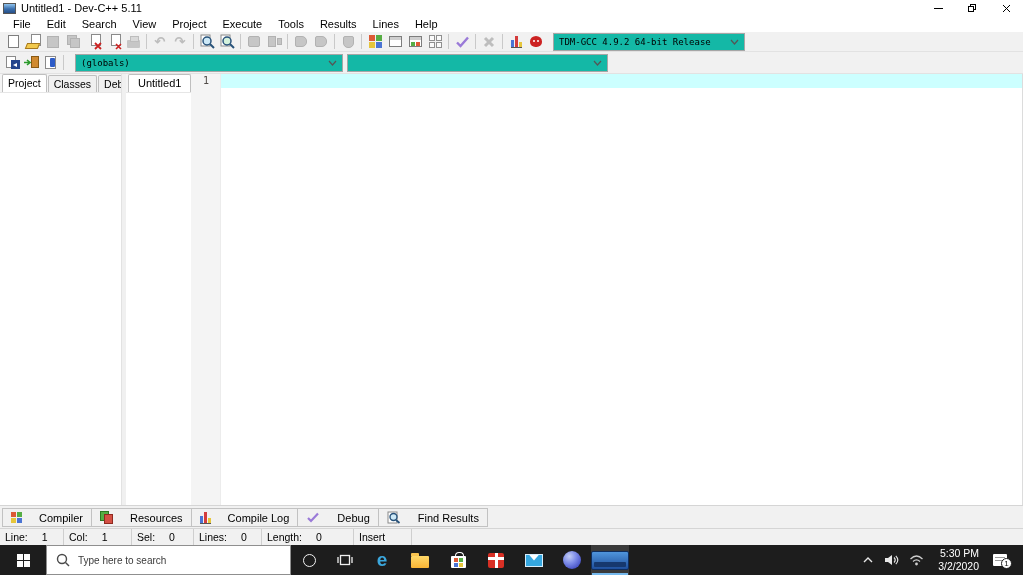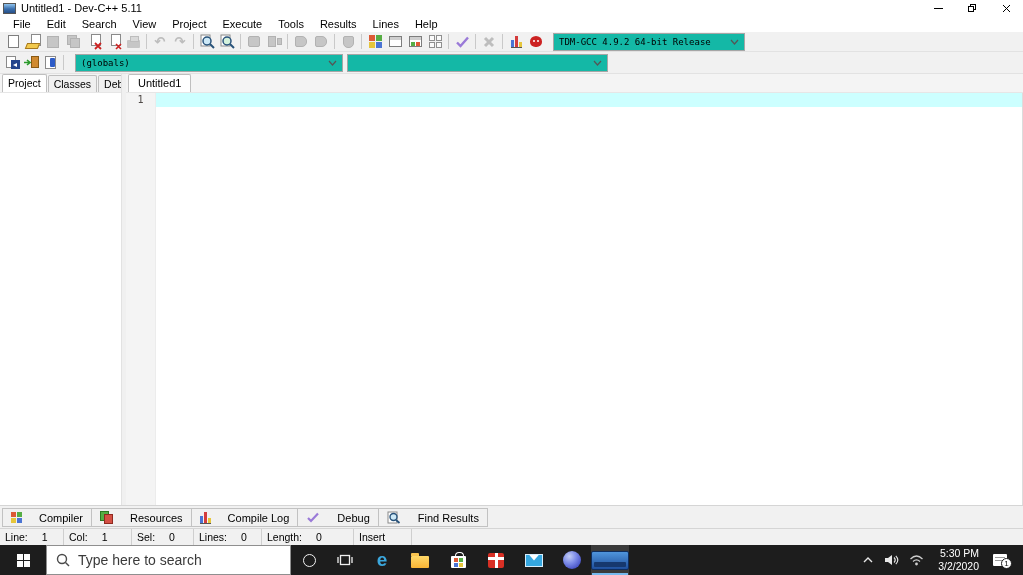--- a/index.html
+++ b/index.html
@@ -70,21 +70,21 @@
   .member-combo{width:261px;margin-left:4px}
 
   
   .main{flex:1;display:flex;background:#fff;min-height:0}
   .sidebar{width:121px;display:flex;flex-direction:column;flex:none}
   .side-tabs{height:19px;display:flex;align-items:flex-end;background:#f4f4f4;padding-left:2px;border-bottom:1px solid #e6e6e6;flex:none}
   .stab{font-size:10.5px;padding:2px 5px;background:#f0f0f0;border:1px solid #bfbfbf;border-bottom:none;border-radius:2px 2px 0 0;margin-right:1px;white-space:nowrap}
   .stab.active{background:#fff;padding-bottom:3px}
   .side-panel{flex:1;background:#fff}
   .splitter{width:5px;background:#f0f0f0;flex:none;border-left:1px solid #e2e2e2}
-  .editor-col{flex:1;display:flex;flex-direction:column;min-width:0}
+  .editor-col{flex:1;display:flex;min-width:0}
   .editor-tabs{height:19px;background:#f4f4f4;display:flex;align-items:flex-end;padding-left:2px;border-bottom:1px solid #e6e6e6;flex:none}
   .etab{font-size:11px;padding:2px 9px 3px;background:#fff;border:1px solid #bfbfbf;border-bottom:none;border-radius:2px 2px 0 0;white-space:nowrap}
   .editor-body{flex:1;display:flex;min-height:0;border-right:1px solid #dcdcdc}
   .gutter{width:30px;background:#f4f4f4;border-right:1px solid #ececec;flex:none;font-family:"DejaVu Sans Mono",monospace;font-size:10px;color:#4f4a47;text-align:center;padding-top:1px}
   .code{flex:1;background:#fff;min-width:0}
   .current-line{height:14px;background:#ccffff}
 
   
   .report-tabs{height:23px;background:#f1f1f1;border-top:1px solid #d5d5d5;display:flex;align-items:center;padding:2px 0 1px 2px;flex:none}
   .rtab{height:19px;display:flex;align-items:center;gap:17px;font-size:11px;padding:0 8px;border:1px solid #c2c2c2;background:#f1f1f1;margin-left:-1px;white-space:nowrap}
@@ -99,21 +99,21 @@
   .sb-seg .val{margin-left:14px}
   .w1{width:64px}.w2{width:68px}.w3{width:62px}.w4{width:68px}.w5{width:92px}.w6{width:58px}
   .sb-rest{flex:1}
 
   
   .taskbar{height:30px;background:#1d1d1d;display:flex;align-items:stretch;flex:none;color:#fff}
   .tb-start{width:46px;display:flex;align-items:center;justify-content:center;flex:none}
   .win-logo{display:grid;grid-template-columns:6px 6px;grid-template-rows:6px 6px;gap:1px}
   .win-logo i{background:#fdfdfd;display:block}
   .tb-search{width:245px;background:#fff;border:1px solid #8f8f8f;display:flex;align-items:center;padding-left:9px;gap:8px;flex:none}
-  .tb-search input{border:none;outline:none;background:transparent;font-family:"Liberation Sans",sans-serif;font-size:14px;color:#4d7c0f;width:190px}
+  .tb-search input{border:none;outline:none;background:transparent;font-family:"Liberation Sans",sans-serif;font-size:10px;color:#4d7c0f;width:190px}
   .tb-search input::placeholder{color:#3a3a3a;opacity:1}
   .tb-btn2{width:36px;display:flex;align-items:center;justify-content:center;flex:none}
   .tb-app{width:38px;display:flex;align-items:center;justify-content:center;flex:none;position:relative}
   .tb-app.active{background:#3a3a3a}
   .tb-app.active .underline{position:absolute;left:1px;right:1px;bottom:0;height:2px;background:#76b9ed}
   .cortana-ring{width:13px;height:13px;border:1.6px solid #f2f2f2;border-radius:50%}
   .edge-e{font-size:19px;font-weight:bold;color:#3ba7dd;line-height:1;transform:translateY(-1px)}
   .folder{position:relative;width:18px;height:12px;background:linear-gradient(180deg,#ffd869,#f9b434);border-radius:1px;margin-top:3px}
   .folder:before{content:"";position:absolute;left:0;top:-3px;width:8px;height:3px;background:#f9c34f;border-radius:1px 1px 0 0}
   .bag{position:relative;width:15px;height:12px;background:#fff;border-radius:1px;margin-top:4px;display:flex;align-items:center;justify-content:center}

